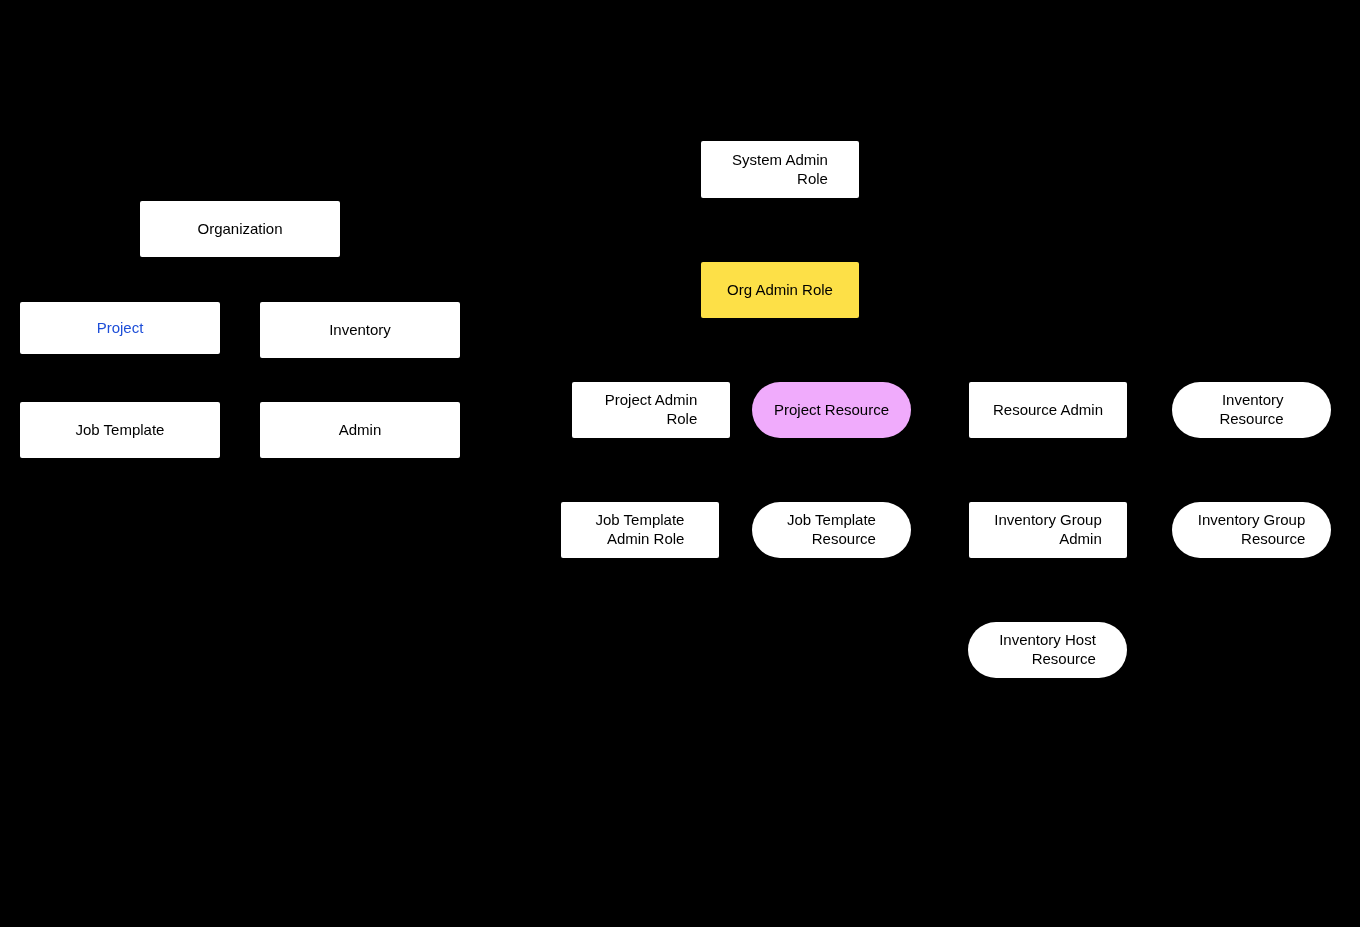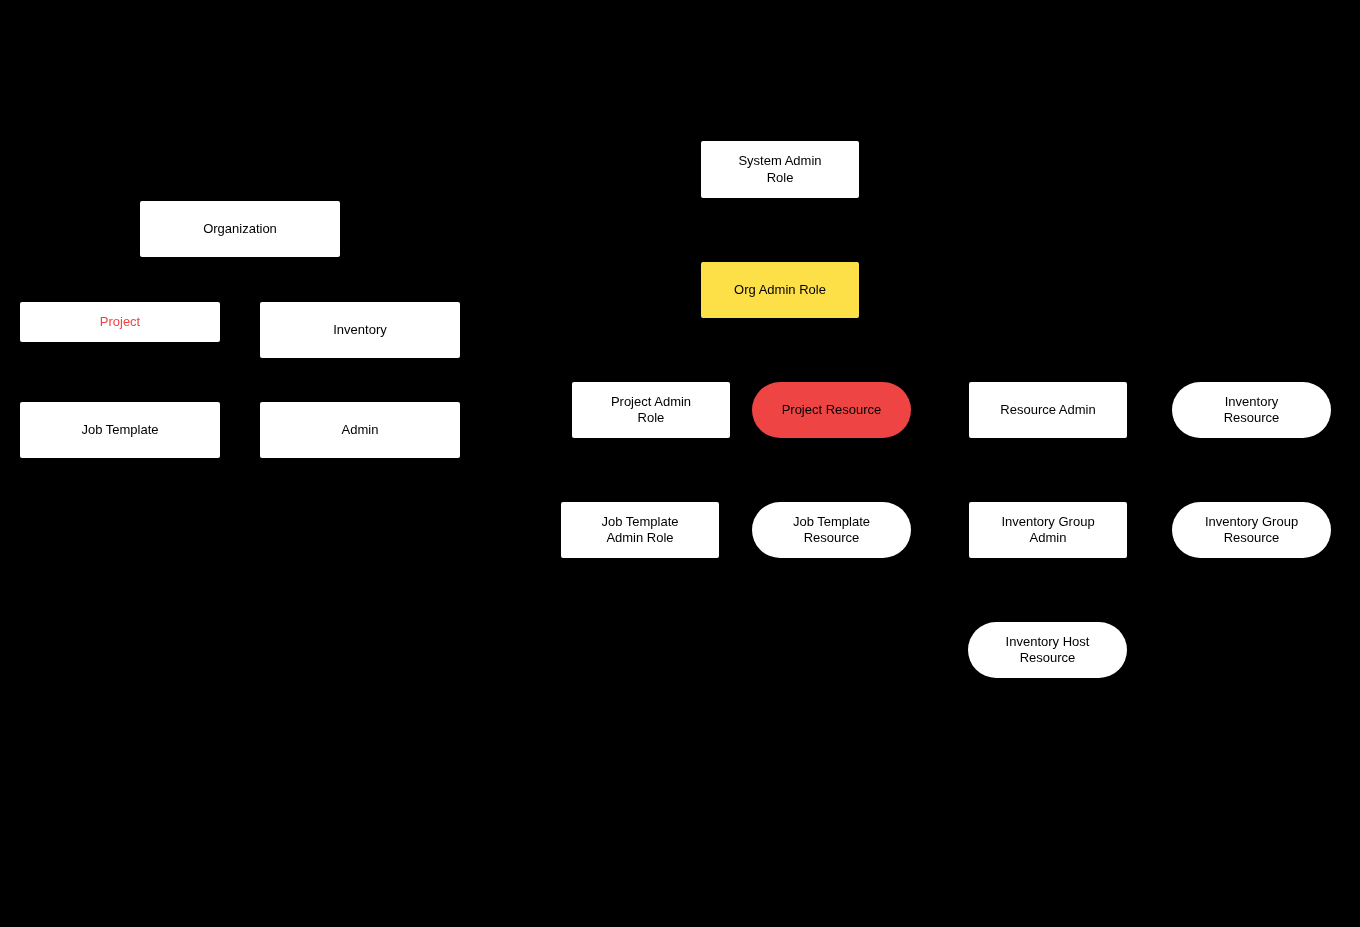--- a/index.html
+++ b/index.html
@@ -15,49 +15,49 @@
     overflow: hidden;
     font-family: "Liberation Sans", sans-serif;
   }
   .node {
     position: absolute;
     background: #ffffff;
     color: #000000;
     display: flex;
     align-items: center;
     justify-content: center;
-    text-align: center;
+    text-align: right;
     line-height: 1.25;
-    font-size: 13px;
+    font-size: 15px;
     box-sizing: border-box;
     padding: 2px 16px;
     white-space: pre-line;
   }
   .rect {
     border-radius: 2px;
   }
   .pill {
     border-radius: 999px;
   }
 </style>
 </head>
 <body>
 
 <div id="canvas" style="background: rgb(0, 0, 0);">
     <div class="node rect" style="left: 140px; top: 201px; width: 200px; height: 56px; background: rgb(255, 255, 255); color: rgb(0, 0, 0);">Organization</div>
-    <div class="node rect" style="left: 20px; top: 302px; width: 200px; height: 40px; background: rgb(255, 255, 255); color: #ef4444;">Project</div>
+    <div class="node rect" style="left: 20px; top: 302px; width: 200px; height: 52px; background: rgb(255, 255, 255); color: #1d4ed8;">Project</div>
     <div class="node rect" style="left: 260px; top: 302px; width: 200px; height: 56px; background: rgb(255, 255, 255); color: rgb(0, 0, 0);">Inventory</div>
     <div class="node rect" style="left: 20px; top: 402px; width: 200px; height: 56px; background: rgb(255, 255, 255); color: rgb(0, 0, 0);">Job Template</div>
     <div class="node rect" style="left: 260px; top: 402px; width: 200px; height: 56px; background: rgb(255, 255, 255); color: rgb(0, 0, 0);">Admin</div>
     <div class="node rect" style="left: 701px; top: 141px; width: 158px; height: 57px; background: rgb(255, 255, 255); color: rgb(0, 0, 0);">System Admin
 Role</div>
     <div class="node rect" style="left: 701px; top: 262px; width: 158px; height: 56px; background: #fde047; color: rgb(0, 0, 0);">Org Admin Role</div>
     <div class="node rect" style="left: 561px; top: 382px; width: 158px; height: 56px; background: rgb(255, 255, 255); color: rgb(0, 0, 0); margin-left: 11px;">Project Admin
 Role</div>
-    <div class="node pill" style="left: 752px; top: 382px; width: 159px; height: 56px; background: #ef4444; color: rgb(0, 0, 0);">Project Resource</div>
+    <div class="node pill" style="left: 752px; top: 382px; width: 159px; height: 56px; background: #f0abfc; color: rgb(0, 0, 0);">Project Resource</div>
     <div class="node rect" style="left: 969px; top: 382px; width: 158px; height: 56px; background: rgb(255, 255, 255); color: rgb(0, 0, 0);">Resource Admin</div>
     <div class="node pill" style="left: 1172px; top: 382px; width: 159px; height: 56px; background: rgb(255, 255, 255); color: rgb(0, 0, 0);">Inventory
 Resource</div>
     <div class="node rect" style="left: 561px; top: 502px; width: 158px; height: 56px; background: rgb(255, 255, 255); color: rgb(0, 0, 0);">Job Template
 Admin Role</div>
     <div class="node pill" style="left: 752px; top: 502px; width: 159px; height: 56px; background: rgb(255, 255, 255); color: rgb(0, 0, 0);">Job Template
 Resource</div>
     <div class="node rect" style="left: 969px; top: 502px; width: 158px; height: 56px; background: rgb(255, 255, 255); color: rgb(0, 0, 0);">Inventory Group
 Admin</div>
     <div class="node pill" style="left: 1172px; top: 502px; width: 159px; height: 56px; background: rgb(255, 255, 255); color: rgb(0, 0, 0);">Inventory Group

